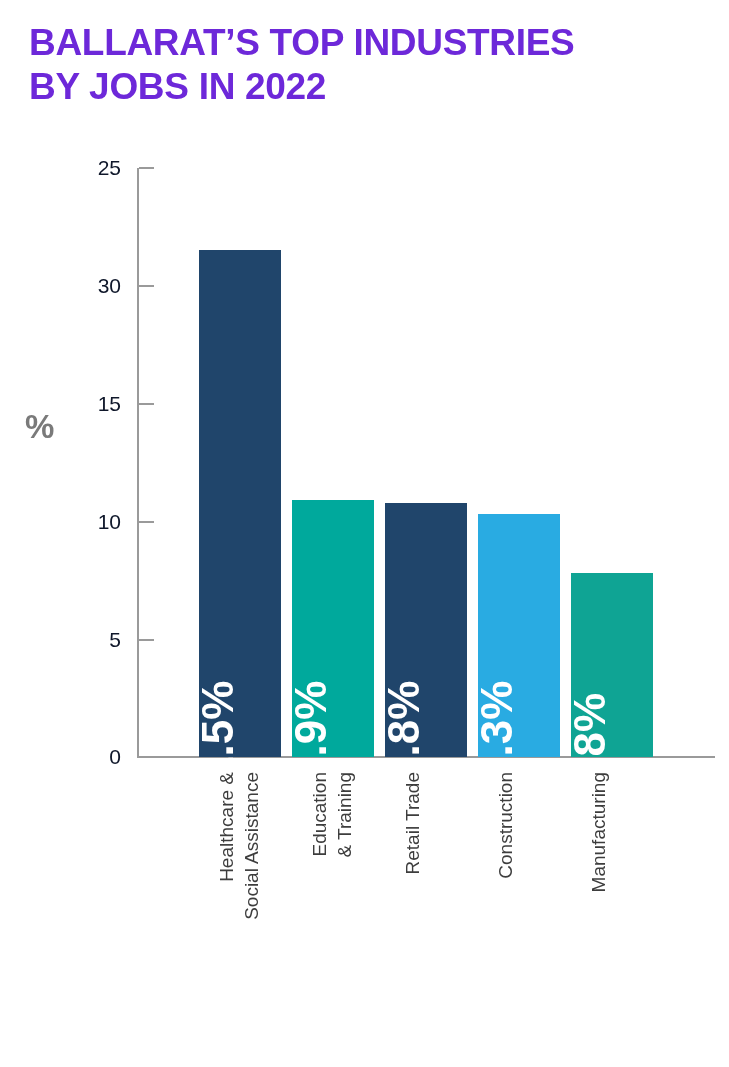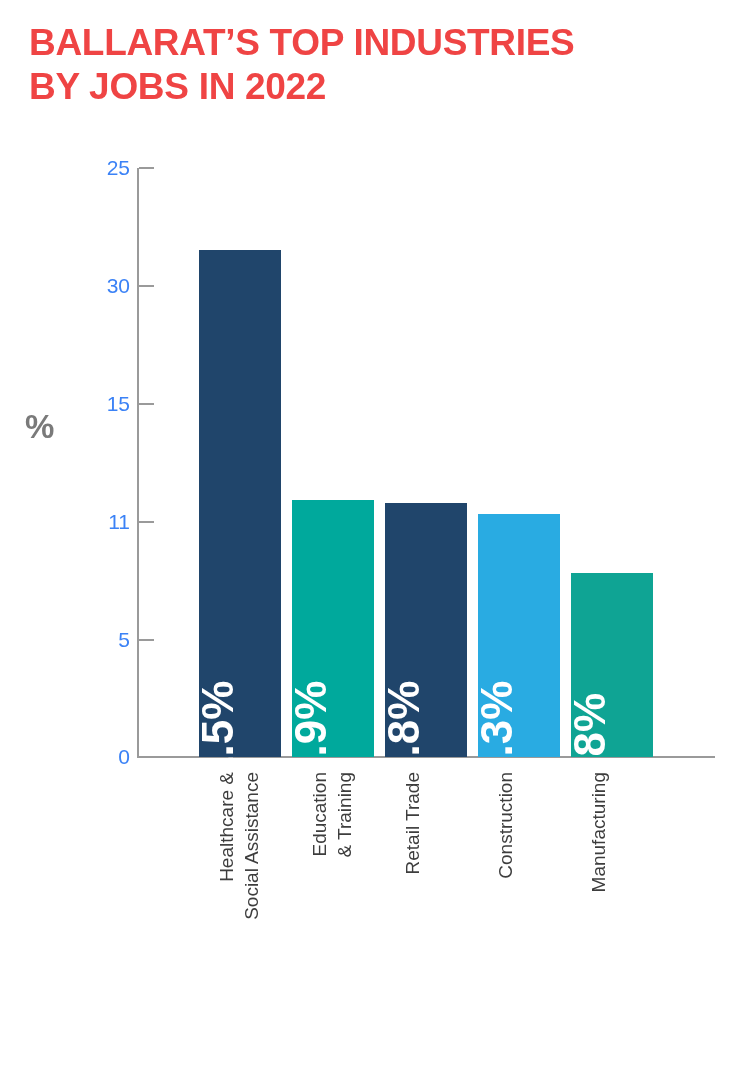--- a/index.html
+++ b/index.html
@@ -14,21 +14,21 @@
     overflow: hidden;
     position: relative;
   }
 
   
   #chart-title {
     position: absolute;
     left: 29px;
     top: 21px;
     width: 670px;
-    color: #ef4444;
+    color: #6d28d9;
     font-family: "Liberation Sans", sans-serif;
     font-weight: bold;
     font-size: 37px;
     line-height: 44px;
     letter-spacing: -0.3px;
     white-space: pre-line;
   }
 
   
   #plot-area {
@@ -60,24 +60,24 @@
 
   .tick-mark {
     position: absolute;
     left: 139px;
     width: 15px;
     height: 2px;
     background: #9a9a9a;
   }
   .tick-label {
     position: absolute;
-    right: 0;
+    right: 9px;
     width: 48px;
     text-align: right;
-    color: #3b82f6;
+    color: #0f172a;
     font-family: "Liberation Sans", sans-serif;
     font-size: 21px;
     line-height: 21px;
   }
   .tick-label-wrap {
     position: absolute;
     left: 78px;
     width: 52px;
     height: 21px;
   }
@@ -148,21 +148,21 @@
     <div class="tick-label">30</div>
   </div>
 
   <div class="tick-mark" style="top:403px"></div>
   <div class="tick-label-wrap" style="top:393px">
     <div class="tick-label">15</div>
   </div>
 
   <div class="tick-mark" style="top:521px"></div>
   <div class="tick-label-wrap" style="top:511px">
-    <div class="tick-label">11</div>
+    <div class="tick-label">10</div>
   </div>
 
   <div class="tick-mark" style="top:639px"></div>
   <div class="tick-label-wrap" style="top:629px">
     <div class="tick-label">5</div>
   </div>
 
   <div class="tick-mark" style="top:756px"></div>
   <div class="tick-label-wrap" style="top:746px">
     <div class="tick-label">0</div>

